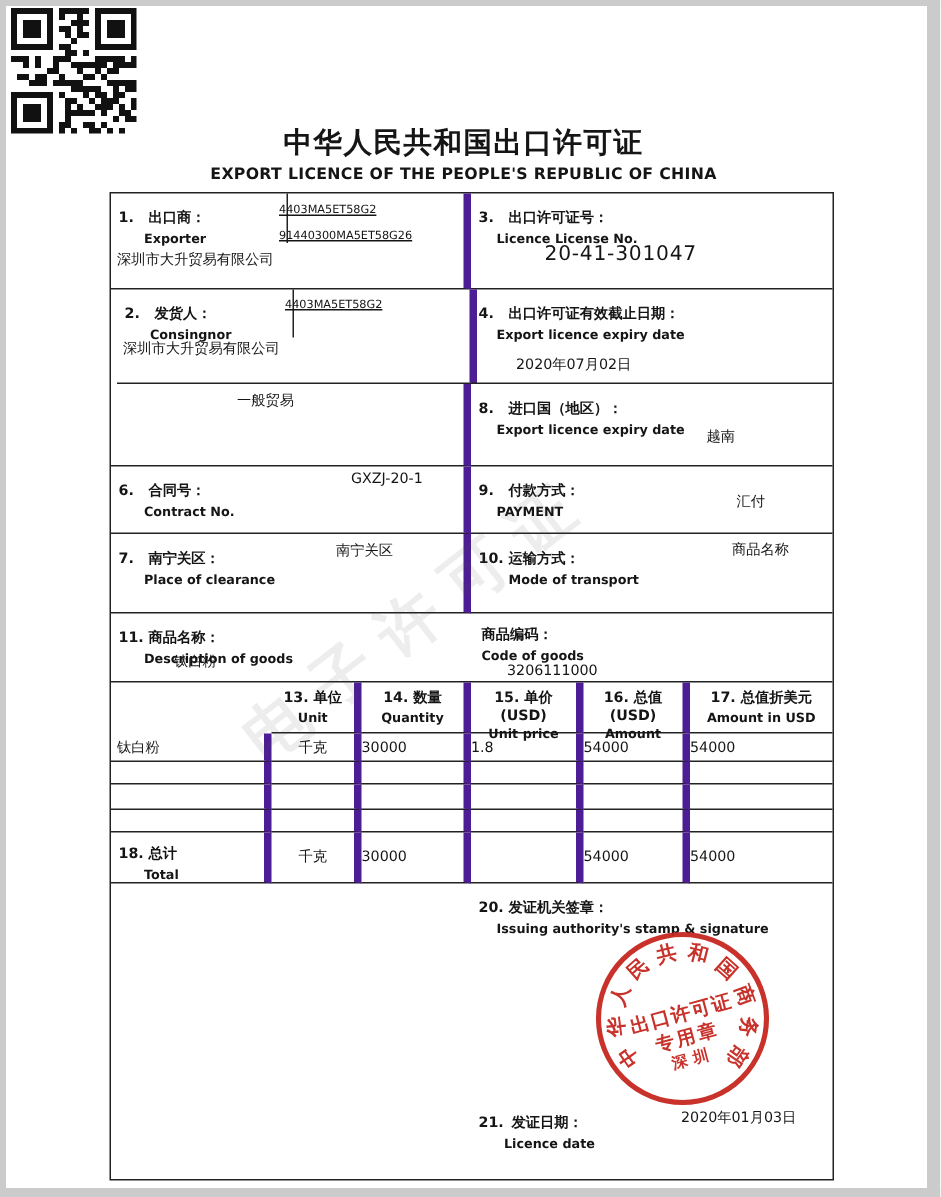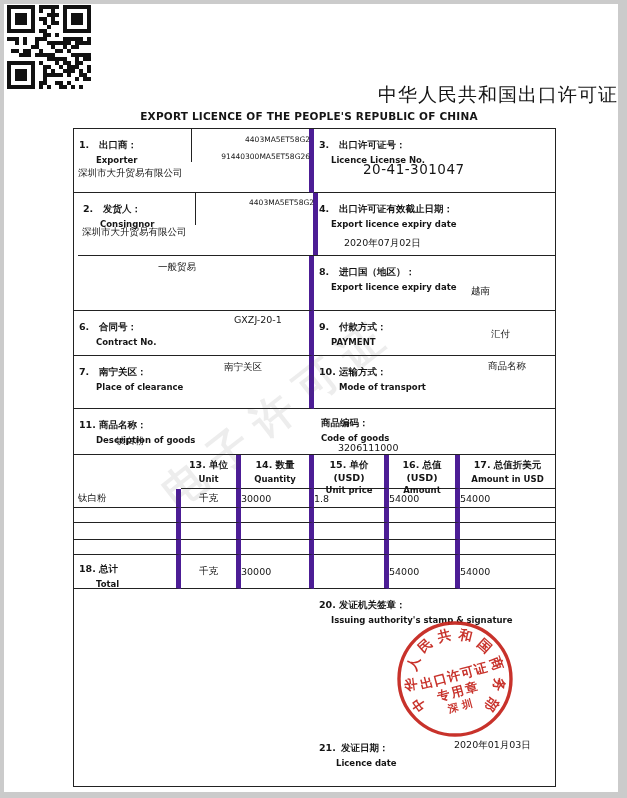--- a/index.html
+++ b/index.html
@@ -1,39 +1,39 @@
 <!DOCTYPE html>
 <html><head>
 <meta charset="utf-8">
 <style>
   html,body{margin:0;padding:0;background:#fff;}
   .page{position:relative;width:627px;height:798px;background:#ffffff;overflow:hidden;
         font-family:"DejaVu Sans","Liberation Sans",sans-serif;color:#151515;}
   .edge{position:absolute;background:#cbcbcb;}
   .qr{position:absolute;left:7px;top:5px;width:84px;height:84px;}
-  .title{position:absolute;left:0;top:82px;width:618px;text-align:right;
-         font-size:19px;font-weight:normal;letter-spacing:1px;}
+  .title{position:absolute;left:0;top:82px;width:618px;text-align:center;
+         font-size:19px;font-weight:bold;letter-spacing:1px;}
   .subtitle{position:absolute;left:0;top:110px;width:618px;text-align:center;
          font-size:10.5px;font-weight:bold;letter-spacing:.2px;}
   .watermark{position:absolute;left:168px;top:470px;font-size:42px;font-weight:bold;
          letter-spacing:14px;color:rgba(80,80,80,0.10);white-space:nowrap;
          transform:rotate(-38deg);transform-origin:left center;z-index:5;pointer-events:none;}
   .form{position:absolute;left:73px;top:128px;width:481px;height:657px;
         border:1.5px solid #222;z-index:1;}
   .cell{position:absolute;box-sizing:border-box;}
   .bR{border-right:5px solid #4c1d95;}
   .bB{border-bottom:1px solid #222;}
   .vseg{position:absolute;top:0;border-left:1px solid #222;}
   .lab{position:absolute;left:5px;top:5px;font-weight:bold;line-height:1.15;}
   .no{display:inline-block;width:20px;font-size:9.5px;}
   .zh{font-size:9.5px;}
   .en{display:block;margin-left:17px;margin-top:4px;font-size:8.5px;}
   .val{position:absolute;font-size:9.5px;}
-  .codes{position:absolute;left:112px;top:3px;width:124px;text-align:right;
-         font-size:7.5px;line-height:2.2;}
+  .codes{position:absolute;left:112px;top:3px;width:124px;text-align:left;
+         font-size:7.5px;line-height:2.2;text-decoration:underline;}
   .bigval{position:absolute;font-size:13.5px;letter-spacing:.5px;}
   .hc{text-align:center;font-weight:bold;}
   .hzh{font-size:9.5px;margin-top:4px;}
   .hen{font-size:8.5px;margin-top:2px;}
   .dc{font-size:9.5px;display:flex;align-items:center;}
   .dl{padding-left:4px;}
   .dctr{justify-content:center;}
   .dr{padding-right:16px;}
   .stamp{position:absolute;left:392px;top:616px;width:126px;height:126px;z-index:6;opacity:.93;}
 </style>

